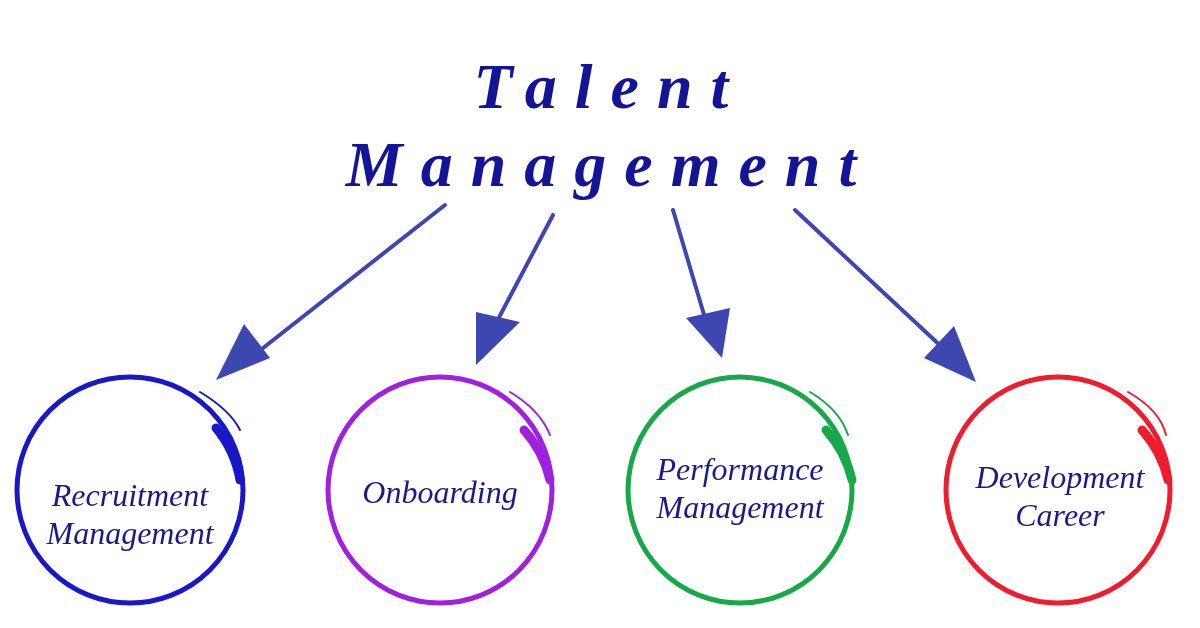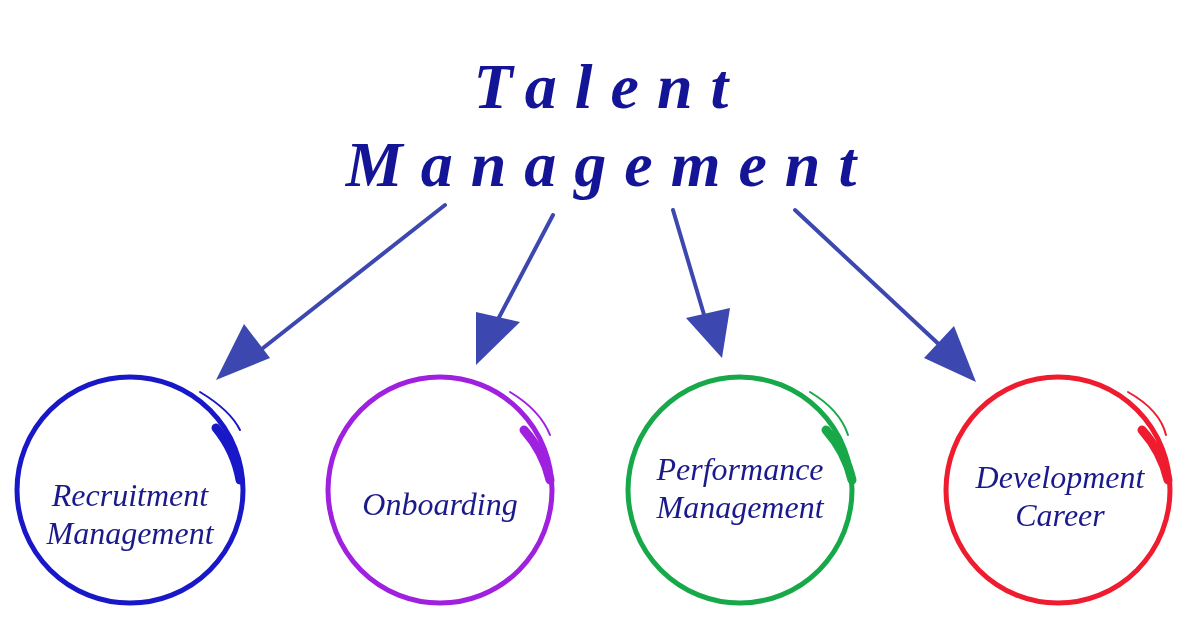--- a/index.html
+++ b/index.html
@@ -58,21 +58,21 @@
       <path d="M1142 430 A112 113 0 0 1 1168 480" stroke="#ee1c2e" stroke-width="9"></path>
       <path d="M1128 392 Q1160 410 1166 435" stroke="#ee1c2e" stroke-width="2"></path>
     </g>
   </g>
 </svg>
 
 <div class="label" style="left:30px; top:476px; width:200px;">
   <div>Recruitment</div>
   <div>Management</div>
 </div>
-<div class="label" style="left:340px; top:485px; width:200px;">
+<div class="label" style="left:340px; top:473px; width:200px;">
   <div>Onboarding</div>
 </div>
 <div class="label" style="left:630px; top:450px; width:220px;">
   <div>Performance</div>
   <div>Management</div>
 </div>
 <div class="label" style="left:950px; top:458px; width:220px;">
   <div>Development</div>
   <div>Career</div>
 </div>

